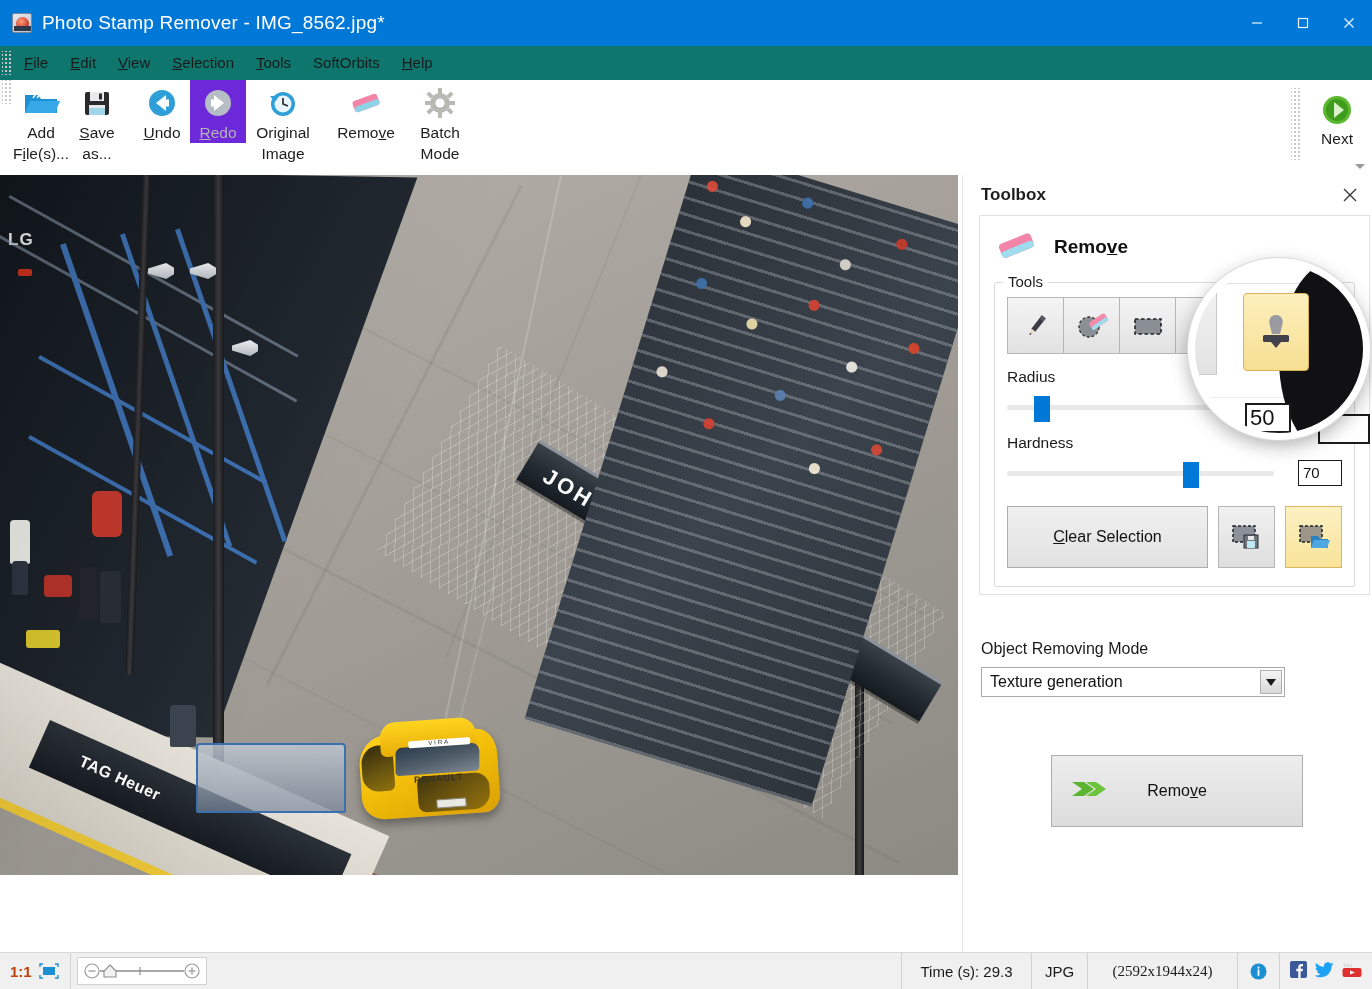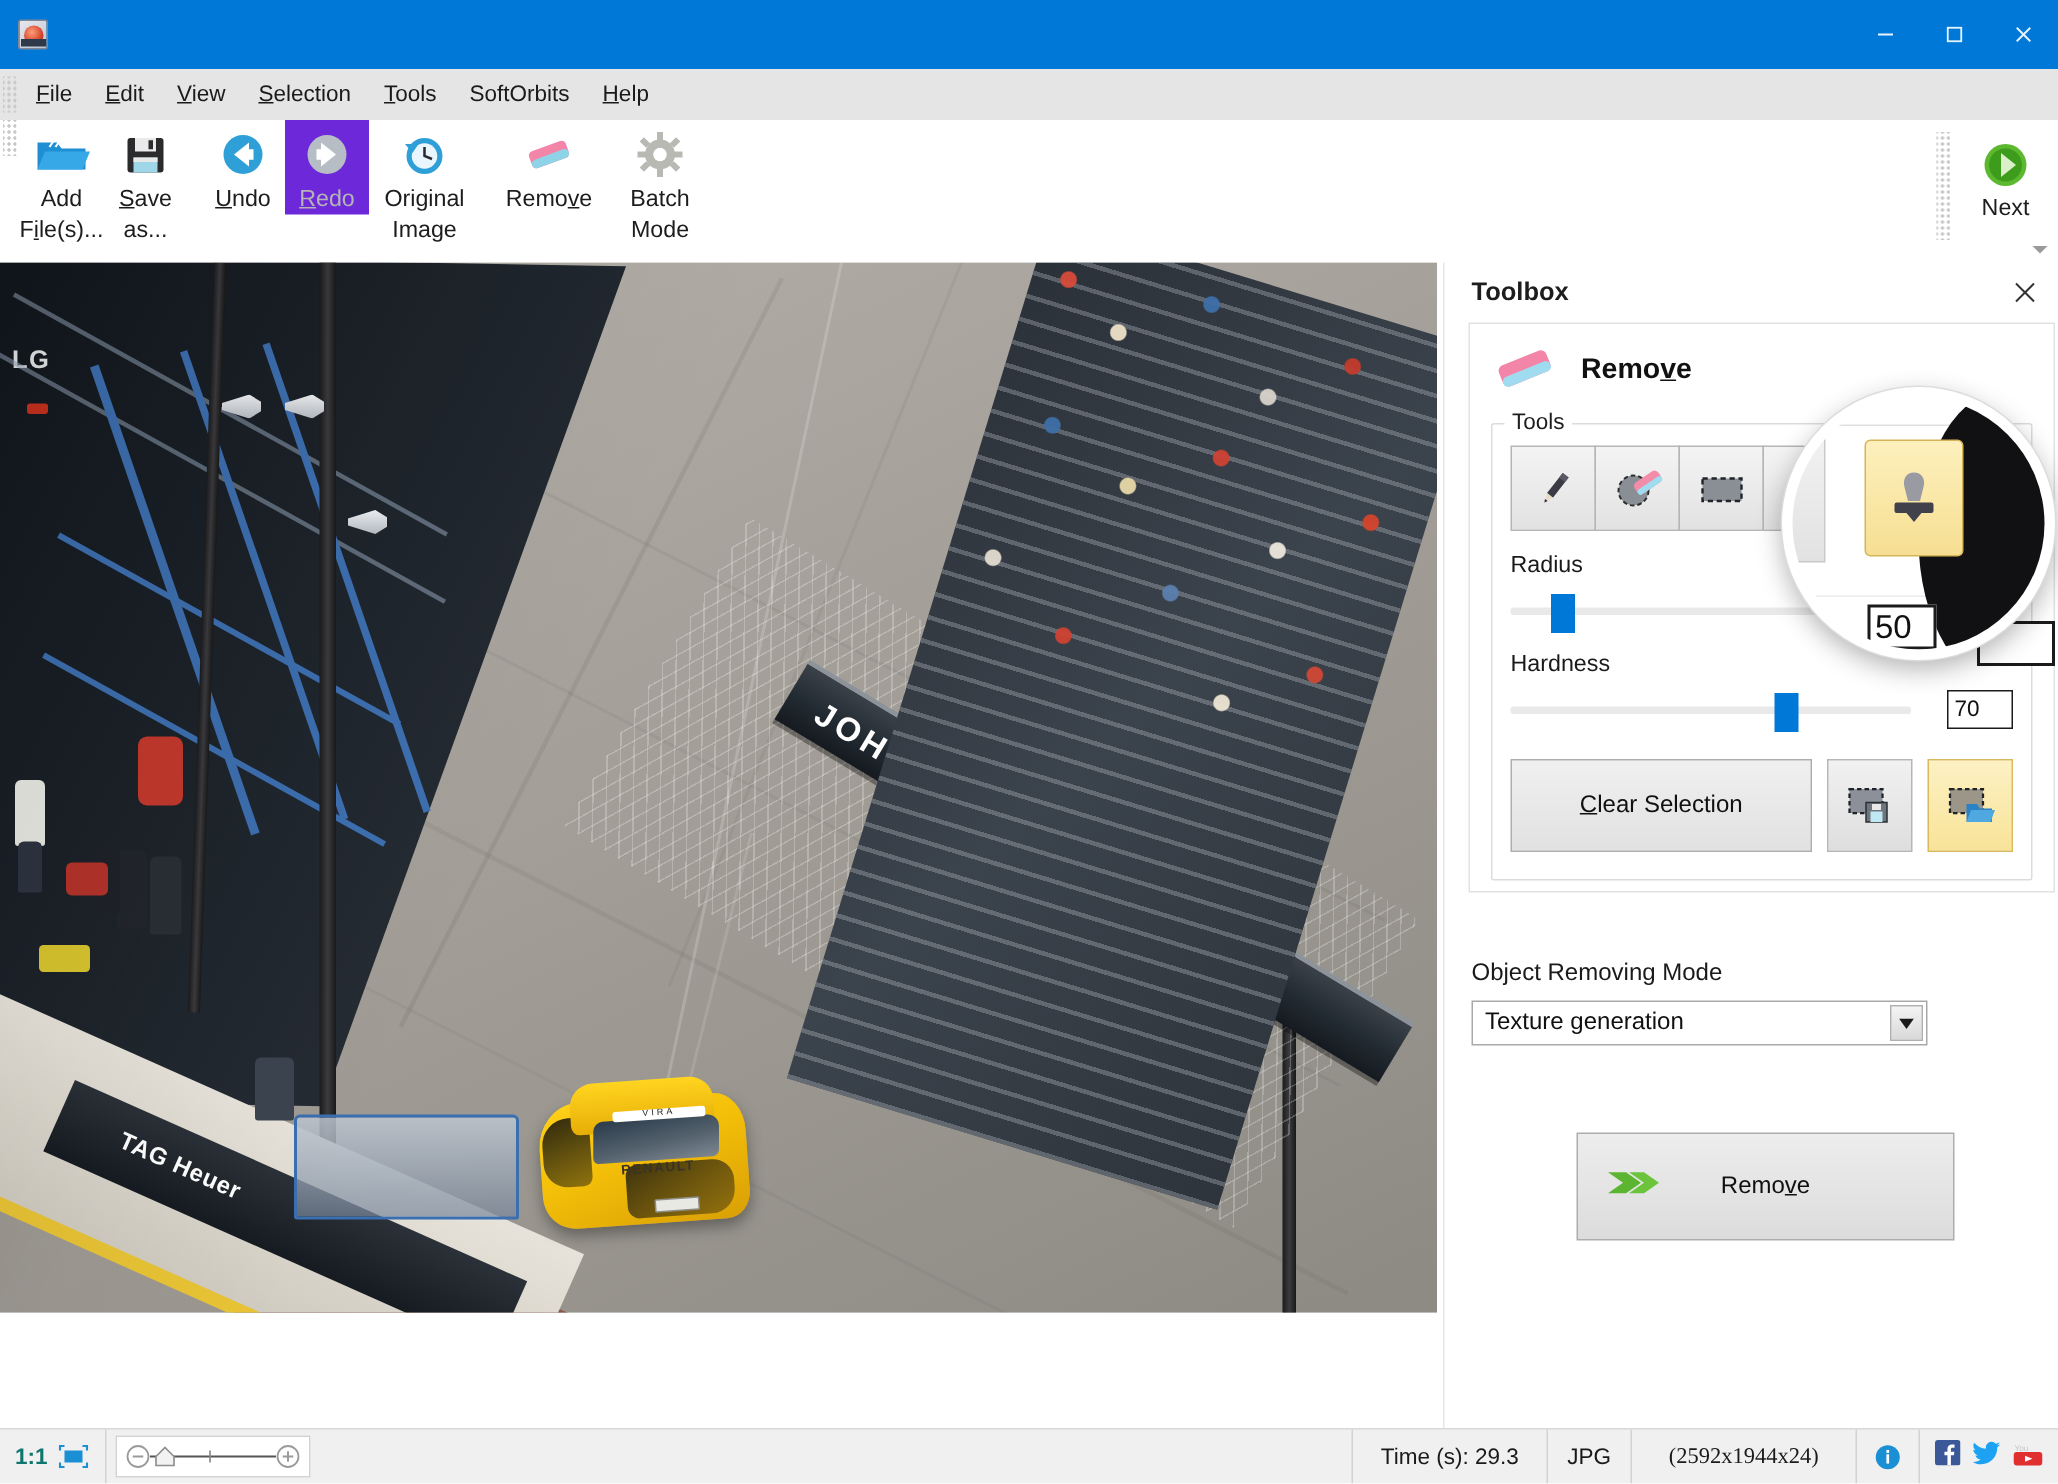--- a/index.html
+++ b/index.html
@@ -39,21 +39,21 @@
   }
   .winbtns { position: absolute; right: 0; top: 0; height: 46px; display: flex; }
   .winbtn {
     width: 46px; height: 46px; display: flex; align-items: center; justify-content: center;
   }
   .winbtn svg { display: block; }
 
   
   .menubar {
     position: absolute; top: 46px; left: 0; width: 1372px; height: 34px;
-    background: #e5e5e5; display: flex; align-items: center;
+    background: #0f766e; display: flex; align-items: center;
     border-bottom: 0px solid #fff;
   }
   .grip {
     width: 9px; height: 24px; margin-left: 2px; margin-right: 2px; flex: none;
     background-image: radial-gradient(#c8c8c8 1px, transparent 1.2px);
     background-size: 4px 4px; background-position: 2px 2px;
   }
   .menuitem {
     padding: 3px 11px; font-size: 15px; color: #1a1a1a; white-space: nowrap;
     line-height: 20px;
@@ -425,20 +425,21 @@
   .sb-spacer { flex: 1 1 auto; }
   .sb-social { display:flex; align-items:center; gap: 8px; padding: 0 10px; }
 </style>
 </head>
 <body>
 
 <div id="app">
 
   <div class="titlebar">
     <div class="title-icon"></div>
+    <div class="title-text">Photo Stamp Remover - IMG_8562.jpg*</div>
     <div class="winbtns">
       <div class="winbtn">
         <svg width="16" height="16" viewBox="0 0 16 16">
             <line x1="3" y1="8" x2="13" y2="8" stroke="#e8f4ff" stroke-width="1.2"></line>
           </svg>
       </div>
       <div class="winbtn">
         <svg width="16" height="16" viewBox="0 0 16 16">
             <rect x="3.5" y="3.5" width="9" height="9" fill="none" stroke="#e8f4ff" stroke-width="1.2"></rect>
           </svg>
@@ -804,21 +805,21 @@
       <svg width="40" height="44" viewBox="0 0 40 44">
         <path d="M20 5 C25 5 27.5 9 26.5 14 L24 24 L16 24 L13.5 14 C12.5 9 15 5 20 5 Z" fill="#9a9aa2"></path>
         <rect x="7" y="25" width="26" height="7" rx="1.5" fill="#41414c"></rect>
         <path d="M15 32 L25 32 L20 38 Z" fill="#41414c"></path>
       </svg>
     </div>
     <div class="num-ghost">50</div>
   </div>
 
   <div class="statusbar">
-    <div class="sb-cell" style="color:#0f766e;font-weight:bold;border-right:none;padding-right:4px;">
+    <div class="sb-cell" style="color:#c2410c;font-weight:bold;border-right:none;padding-right:4px;">
       <span>1:1</span>
     </div>
     <div class="sb-cell" style="padding-left:2px;">
       <svg width="22" height="18" viewBox="0 0 22 18">
         <g stroke="#1a8fd4" stroke-width="1.4" fill="none">
           <path d="M2 5 L2 2 L5 2"></path>
             <path d="M17 2 L20 2 L20 5"></path>
           <path d="M20 13 L20 16 L17 16"></path>
             <path d="M5 16 L2 16 L2 13"></path>
         </g>

